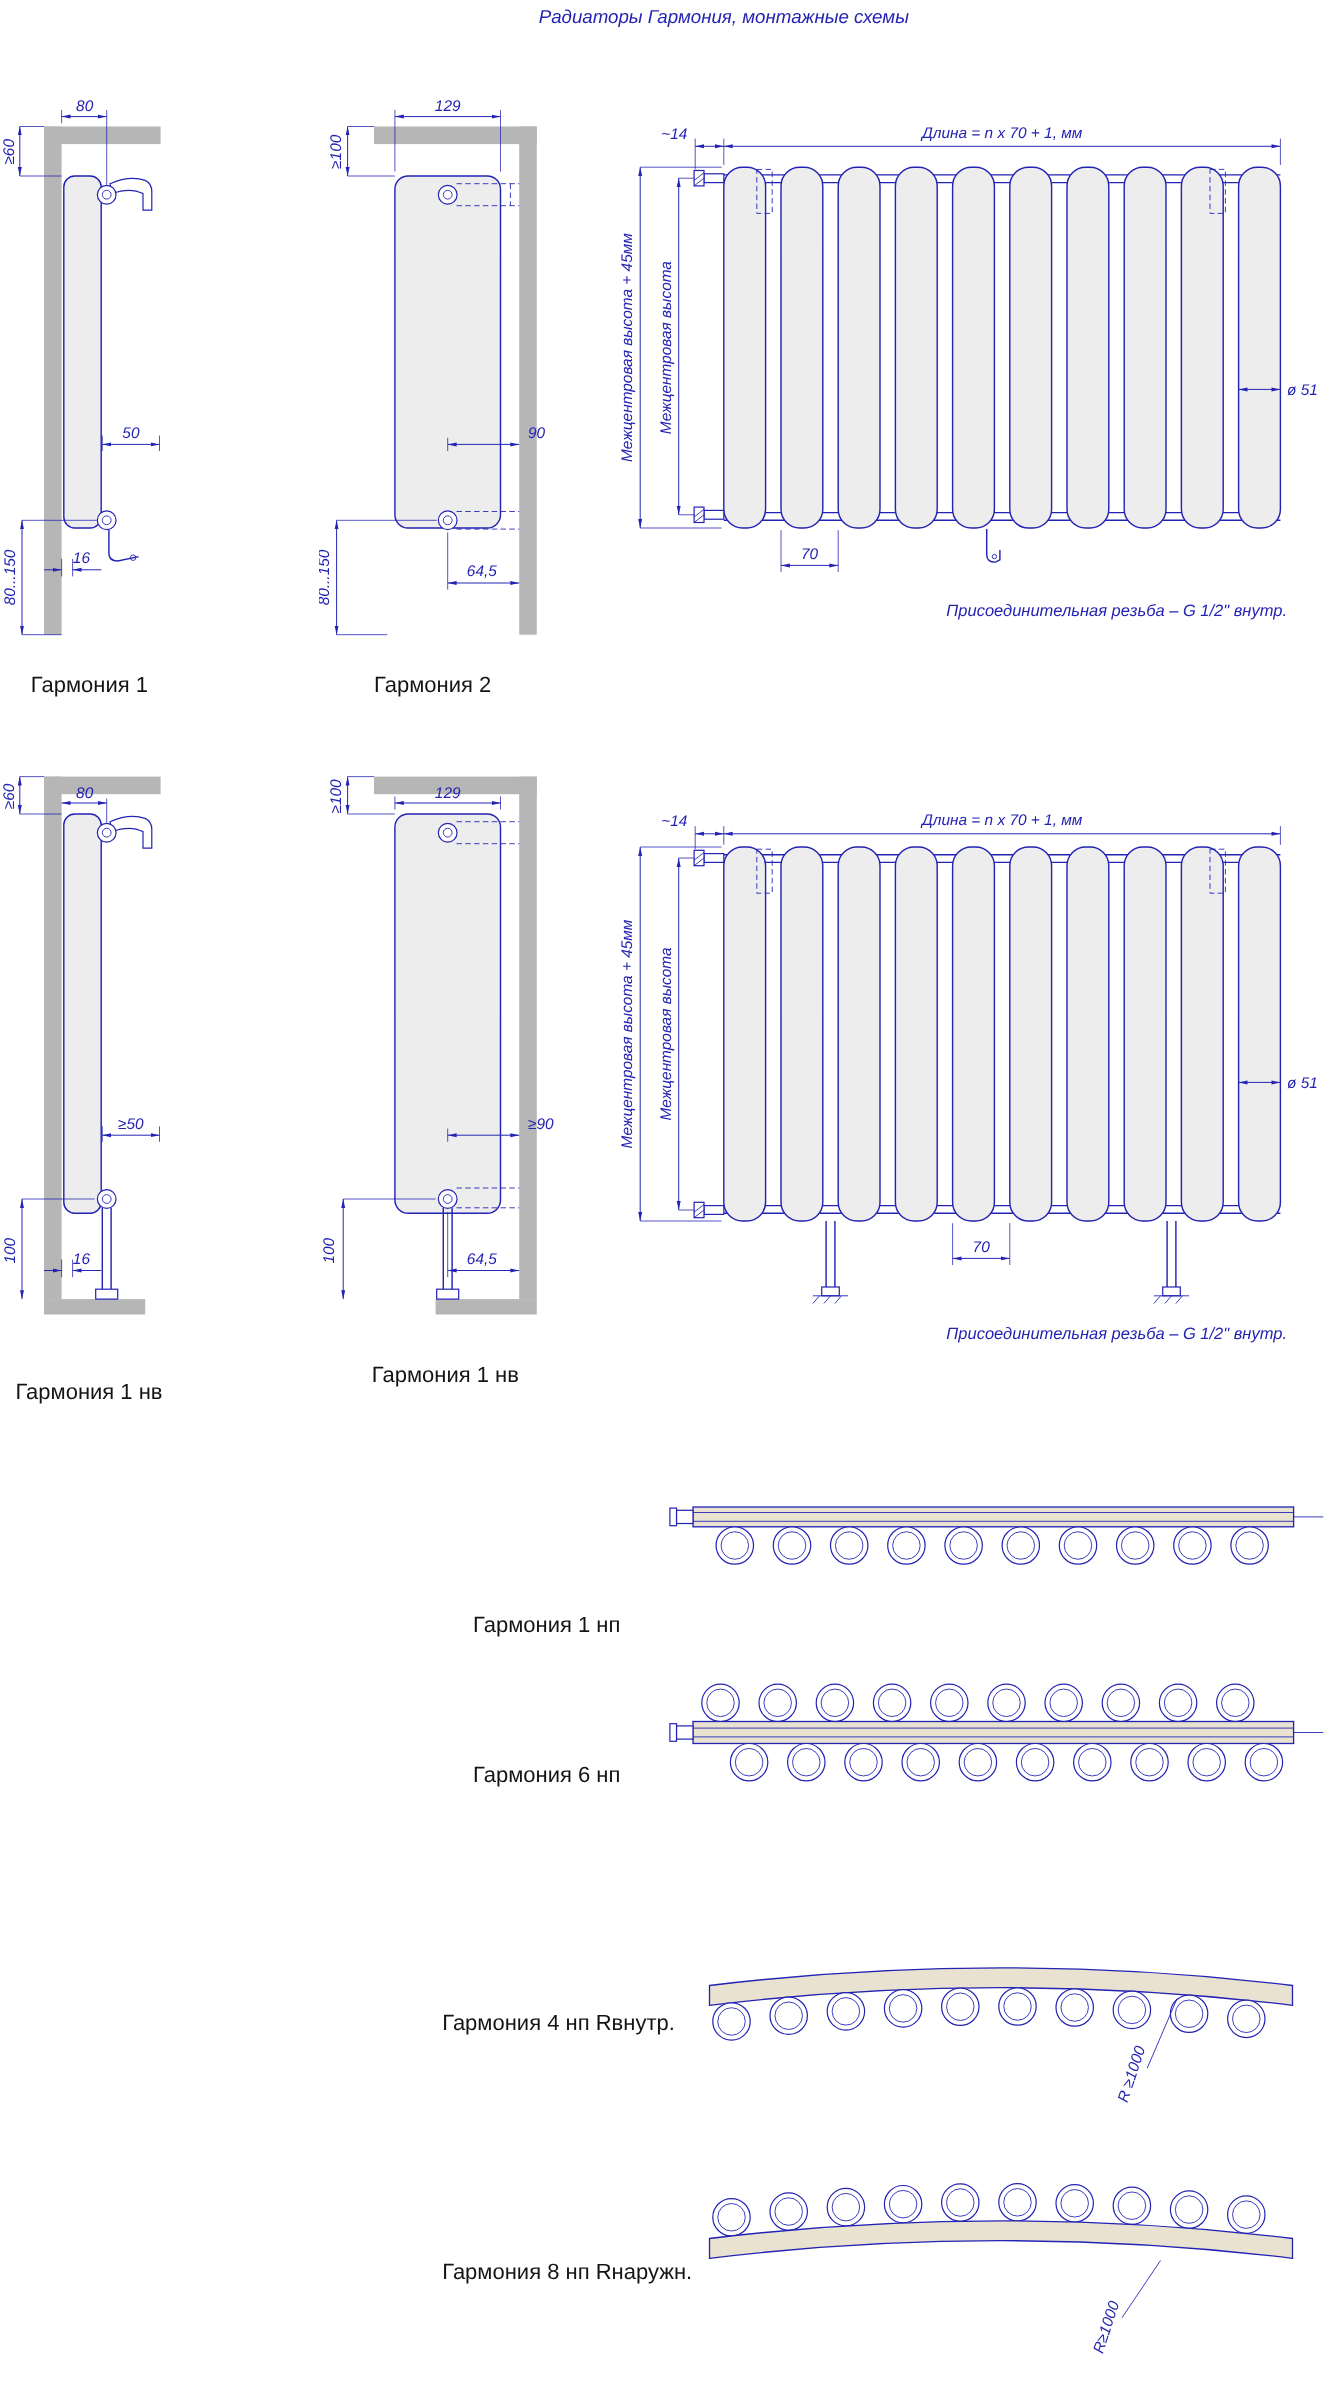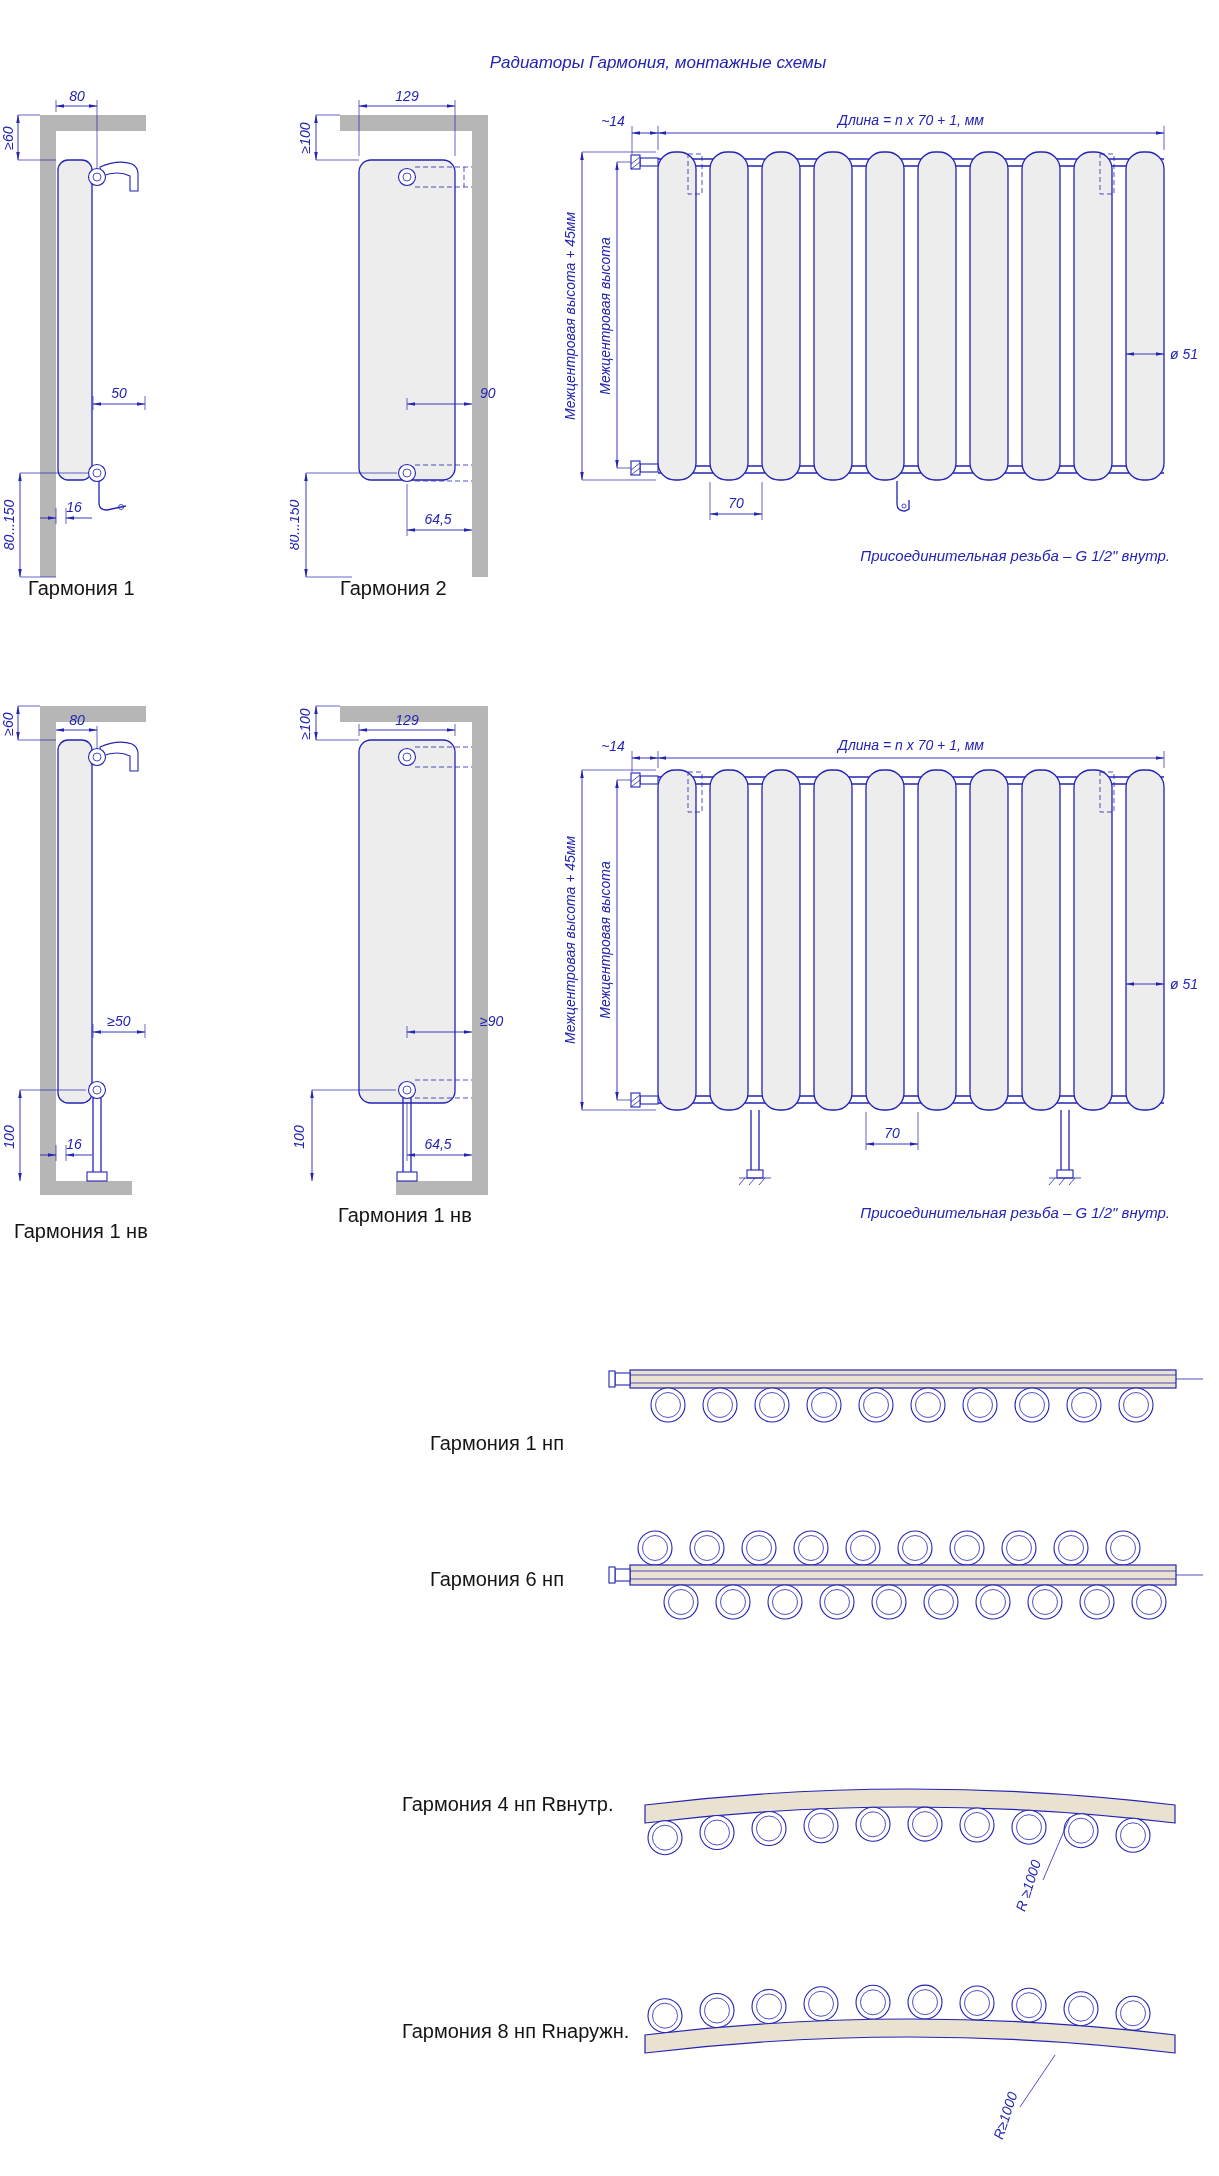--- a/index.html
+++ b/index.html
@@ -1,21 +1,21 @@
 <!DOCTYPE html>
 <html><head>
 <meta charset="utf-8">
 <style>
   html,body{margin:0;padding:0;background:#fff;}
   .page{position:relative;width:1219px;height:2176px;background:#fff;overflow:hidden;
         font-family:"Liberation Sans",sans-serif;}
   .abs{position:absolute;}
   .title{position:absolute;left:98px;top:6px;width:1120px;text-align:center;
-         font:italic 17px "Liberation Sans",sans-serif;color:#2323b4;margin-top:47px;}
-  .lbl{position:absolute;font:normal 20px "Liberation Sans",sans-serif;color:#141414;white-space:nowrap;}
+         font:italic 17px "Liberation Sans",sans-serif;color:#2323b4;}
+  .lbl{position:absolute;font:normal 20px "Liberation Sans",sans-serif;color:#141414;white-space:nowrap;margin-top:35px;}
   .note{position:absolute;font:italic 15px "Liberation Sans",sans-serif;color:#2323b4;
         width:340px;text-align:right;white-space:nowrap;}
   
   .wall{fill:#b6b6b6;stroke:none;}
   .body{fill:#ededed;stroke:#2323b4;stroke-width:1.3;}
   .tan{fill:#eae2d0;stroke:#2323b4;stroke-width:1.2;}
   .ln{stroke:#2323b4;stroke-width:1.3;fill:none;}
   .lnthin{stroke:#2323b4;stroke-width:0.8;fill:none;}
   .ext{stroke:#2323b4;stroke-width:0.7;fill:none;}
   .dim{stroke:#2323b4;stroke-width:0.9;fill:none;}

